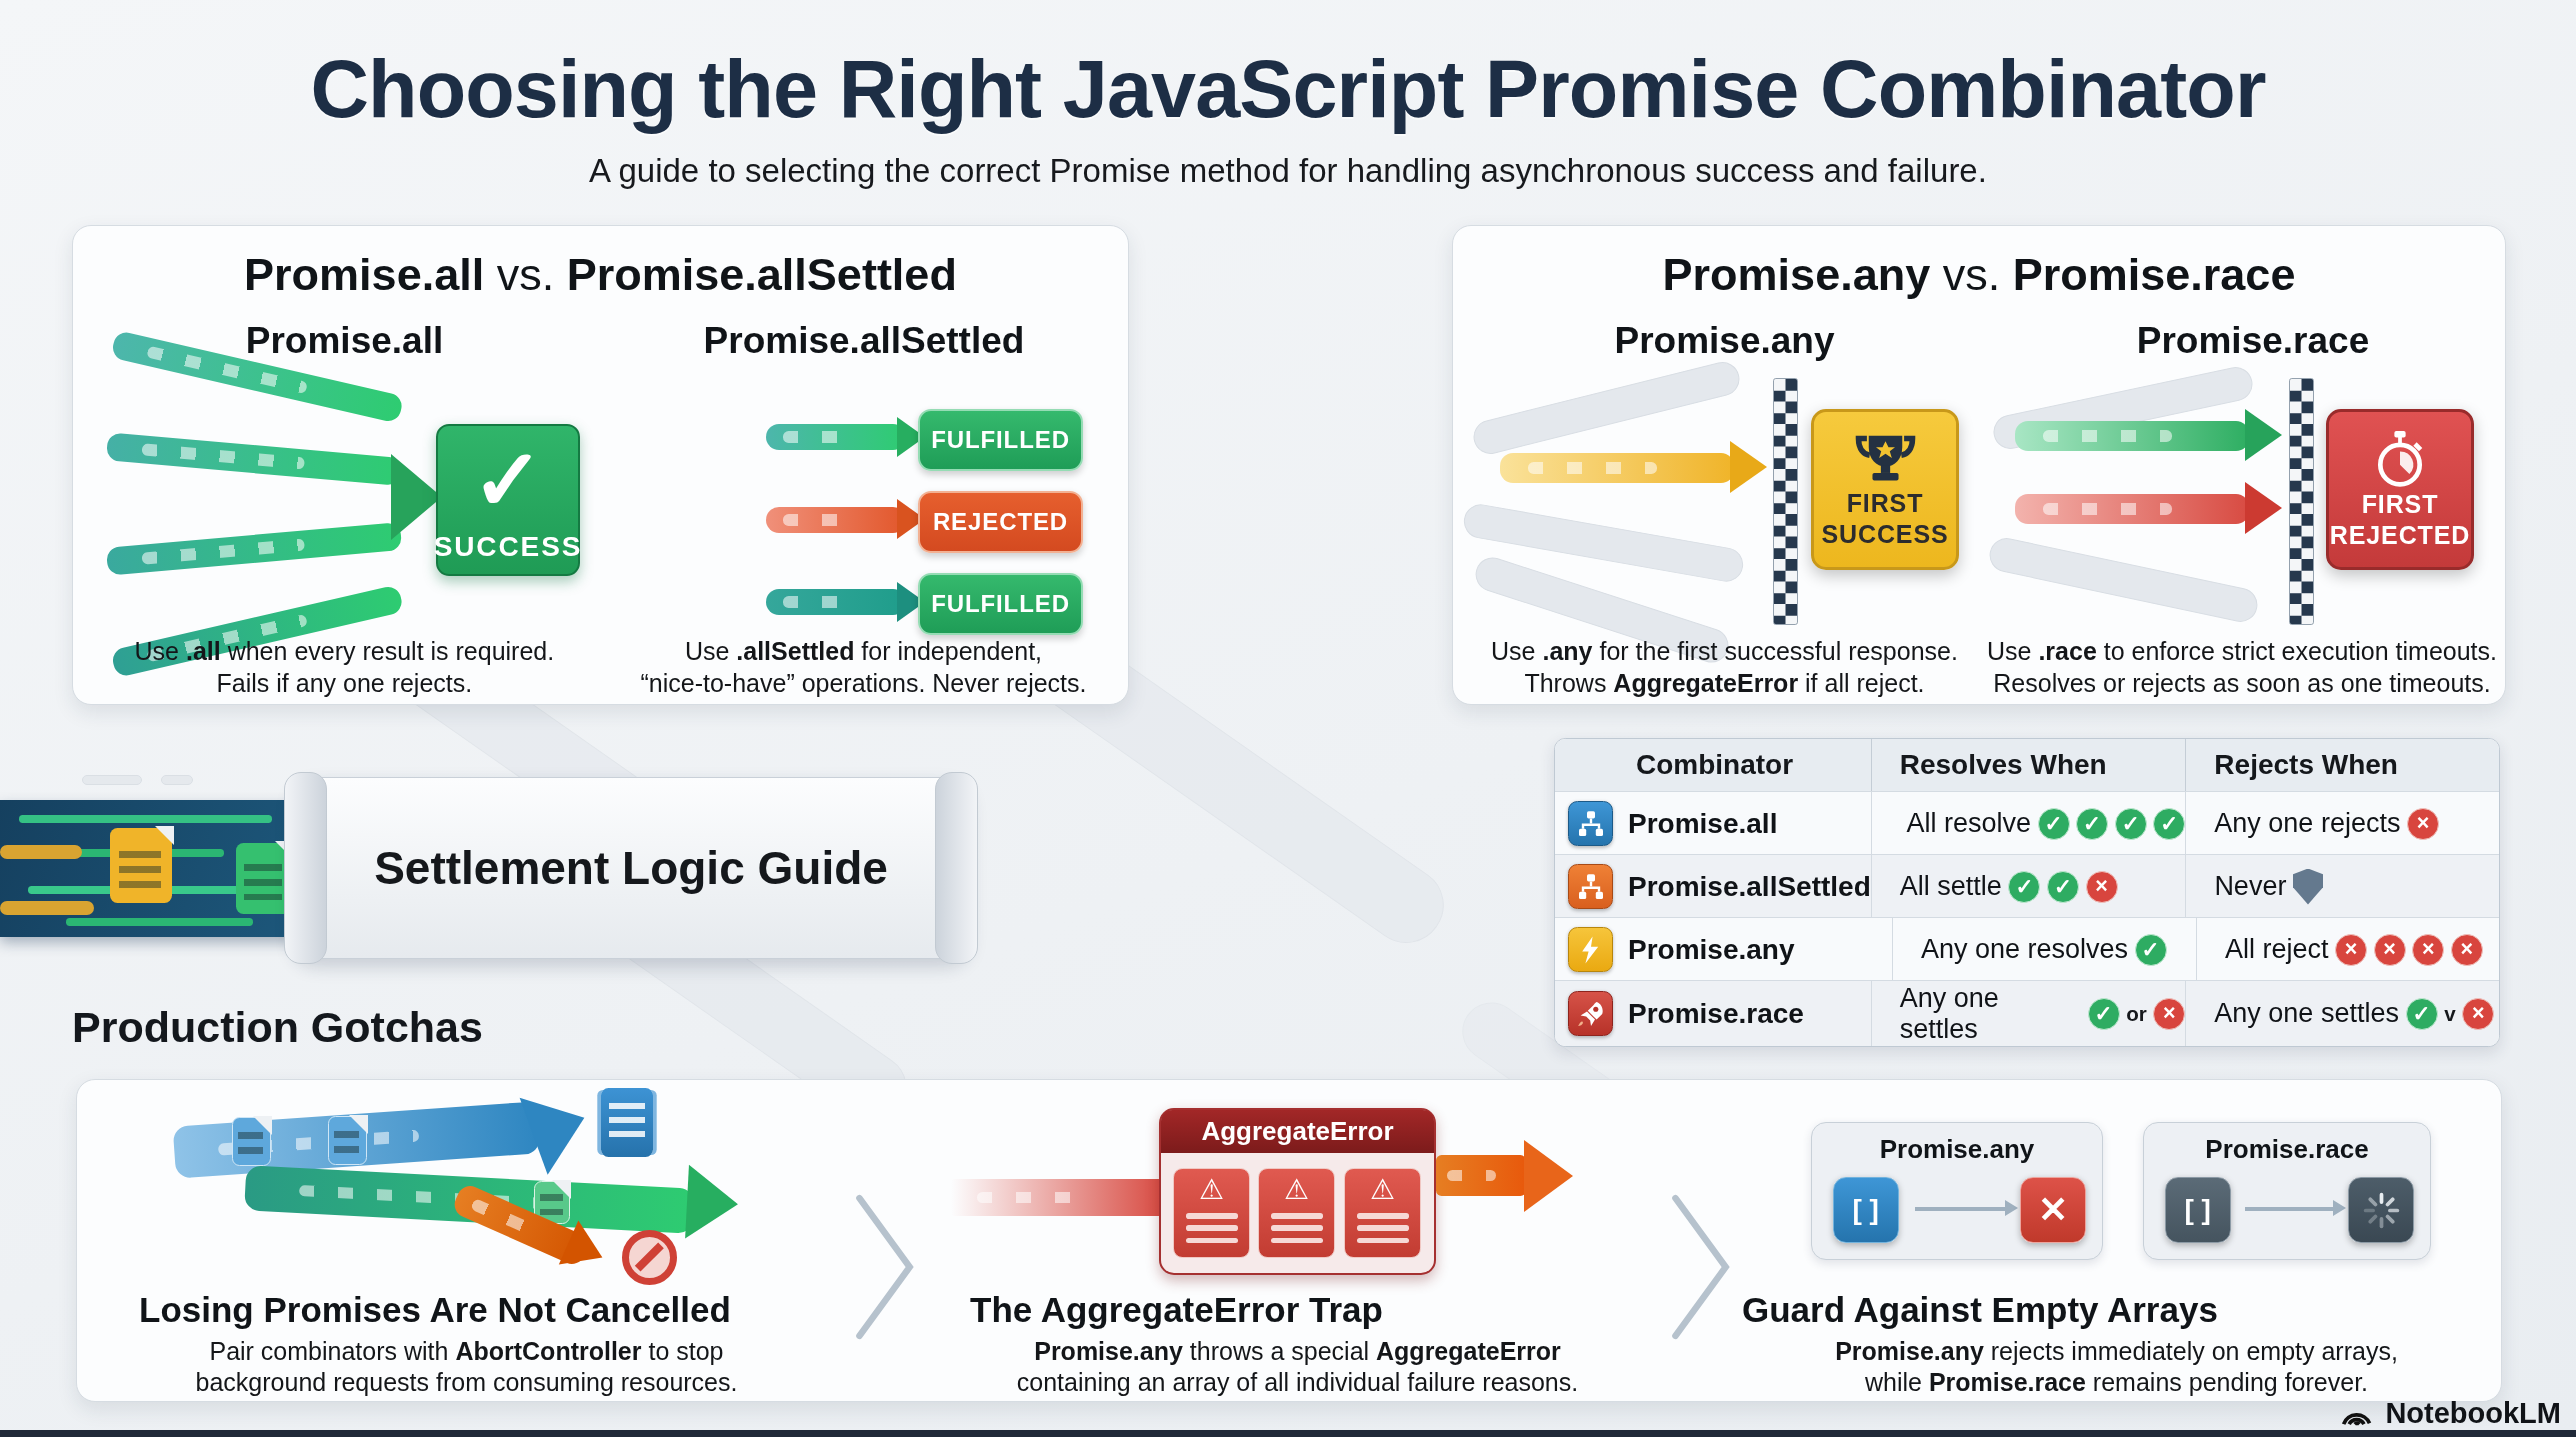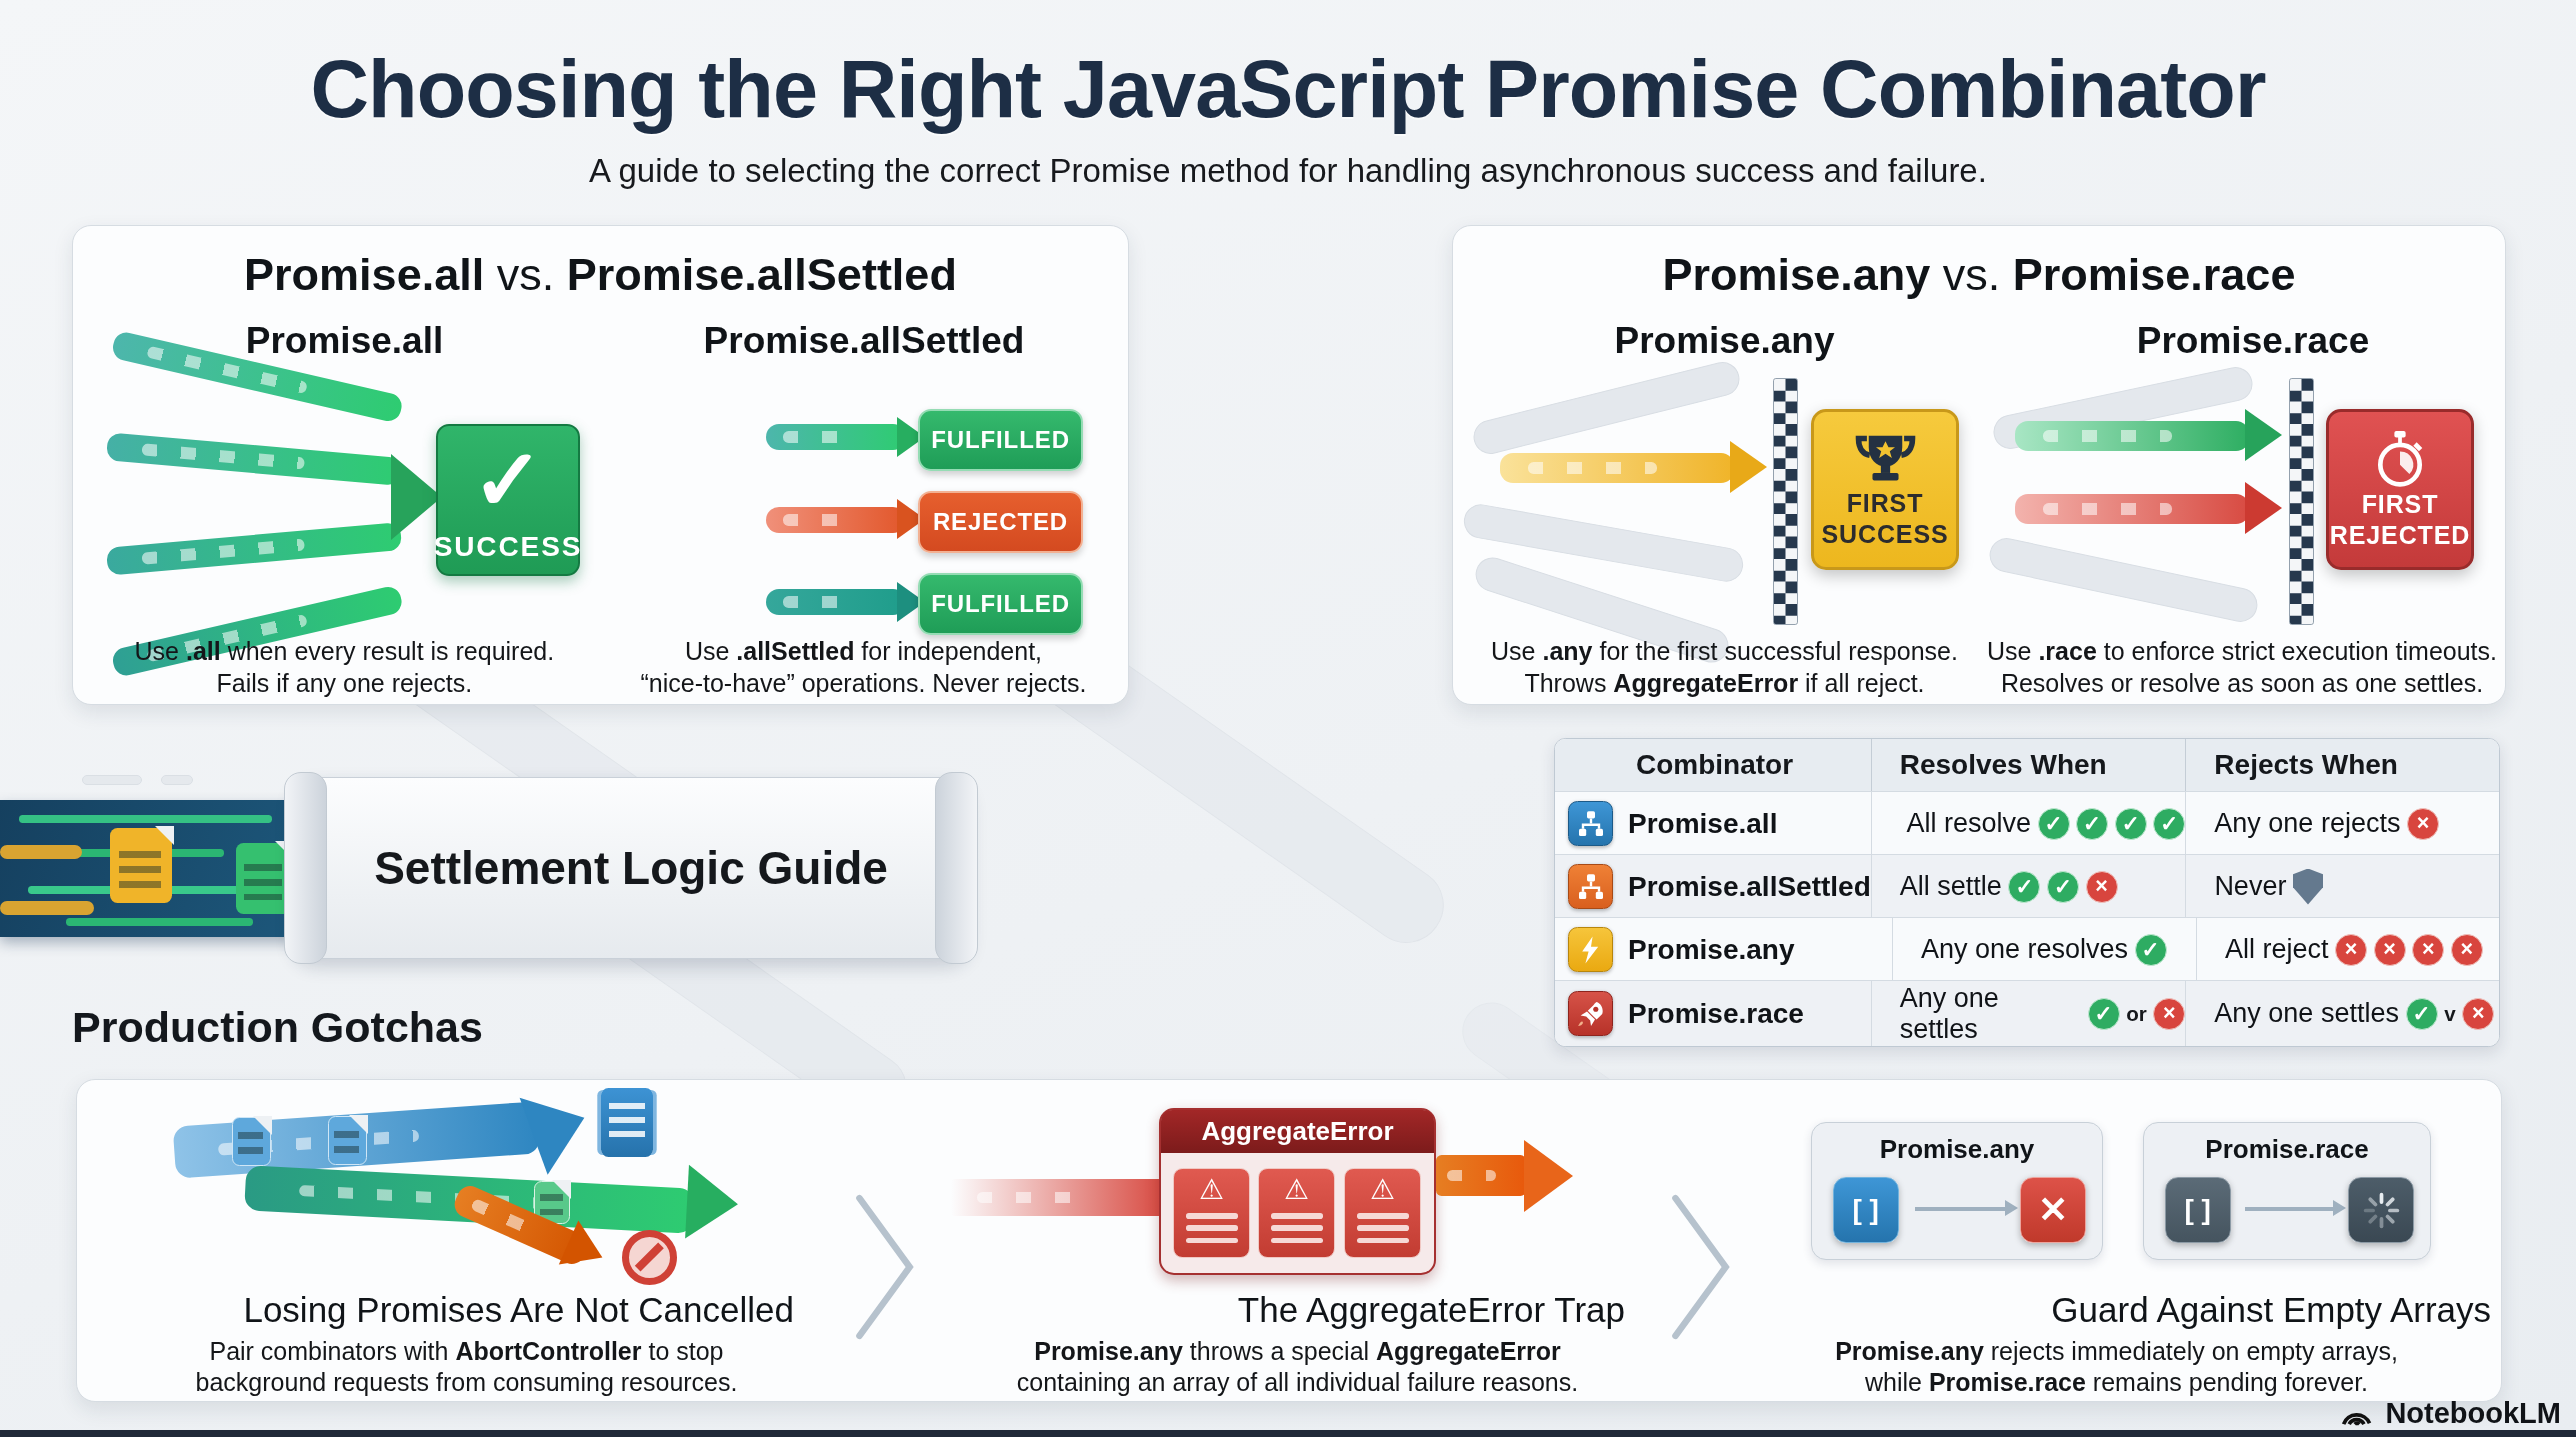--- a/index.html
+++ b/index.html
@@ -83,21 +83,21 @@
   .scroll{position:absolute;background:linear-gradient(180deg,#fcfdfe,#e6eaee);
      border:1.9px solid #c9d0d8;border-radius:24px;box-shadow:0 7.5px 17px rgba(30,45,70,.18);}
   .scroll::before,.scroll::after{content:"";position:absolute;top:-5.6px;bottom:-5.6px;width:41px;
      background:linear-gradient(90deg,#f2f4f7,#ccd3db);border:1.9px solid #c2cad2;border-radius:17px;}
   .scroll::before{left:-9.4px;}
   .scroll::after{right:-9.4px;background:linear-gradient(270deg,#f2f4f7,#ccd3db);}
   .scroll .txt{position:absolute;left:0;top:0;width:100%;height:100%;display:flex;align-items:center;
      justify-content:center;font-size:46px;font-weight:700;color:#15181c;}
   .section-head{position:absolute;font-size:43px;font-weight:700;color:#14181d;}
   
-  .gtitle{position:absolute;text-align:right;font-size:35px;font-weight:400;color:#101418;}
+  .gtitle{position:absolute;text-align:left;font-size:35px;font-weight:700;color:#101418;}
   .gbody{position:absolute;text-align:center;font-size:25px;line-height:32px;font-weight:400;color:#141619;}
   .gbody b{font-weight:700;}
   .nosign{position:absolute;border-radius:50%;border:7.5px solid #cf4136;background:#f5d6d2;}
   .nosign::after{content:"";position:absolute;left:50%;top:50%;width:80%;height:8.4px;margin:-4.7px 0 0 -40%;
      background:#cf4136;transform:rotate(-45deg);}
   .chipdoc{position:absolute;background:linear-gradient(180deg,#3d93d4,#2672ab);border-radius:7.5px;
      box-shadow:-5.6px 0 0 -1.9px #7fb6e0,5.6px 0 0 -1.9px #7fb6e0;}
   .chipdoc::before{content:"";position:absolute;left:16%;top:22%;width:68%;height:58%;
      background:repeating-linear-gradient(180deg,rgba(255,255,255,.85) 0 5.6px,transparent 5.6px 14px);}
   .aggbox{position:absolute;background:#f6eaea;border:2.8px solid #a53030;border-radius:15px;
@@ -222,21 +222,21 @@
 
     <div class="cap" style="left:14px;top:409px;width:515px;">
       <span>Use </span><b>.any</b><span> for the first successful response.</span>
     </div>
     <div class="cap" style="left:14px;top:441px;width:515px;">
       <span>Throws </span><b>AggregateError</b><span> if all reject.</span>
     </div>
     <div class="cap" style="left:534px;top:409px;width:510px;">
       <span>Use </span><b>.race</b><span> to enforce strict execution timeouts.</span>
     </div>
-    <div class="cap" style="left:534px;top:441px;width:510px;">Resolves or resolve as soon as one settles.</div>
+    <div class="cap" style="left:534px;top:441px;width:510px;">Resolves or rejects as soon as one timeouts.</div>
   </section>
 
   <section class="tbl" style="left:1554px;top:738px;width:944px;height:307px;">
     <div class="thead">
       <div class="th" style="width:316px;padding-left:81px;box-sizing:border-box;">Combinator</div>
       <div class="th" style="width:315px;padding-left:28px;box-sizing:border-box;border-left:1.9px solid #c4cdd6;">Resolves When</div>
       <div class="th" style="width:314px;padding-left:28px;box-sizing:border-box;border-left:1.9px solid #c4cdd6;">Rejects When</div>
     </div>
 
     <div class="trow norm" style="top:52px;">

